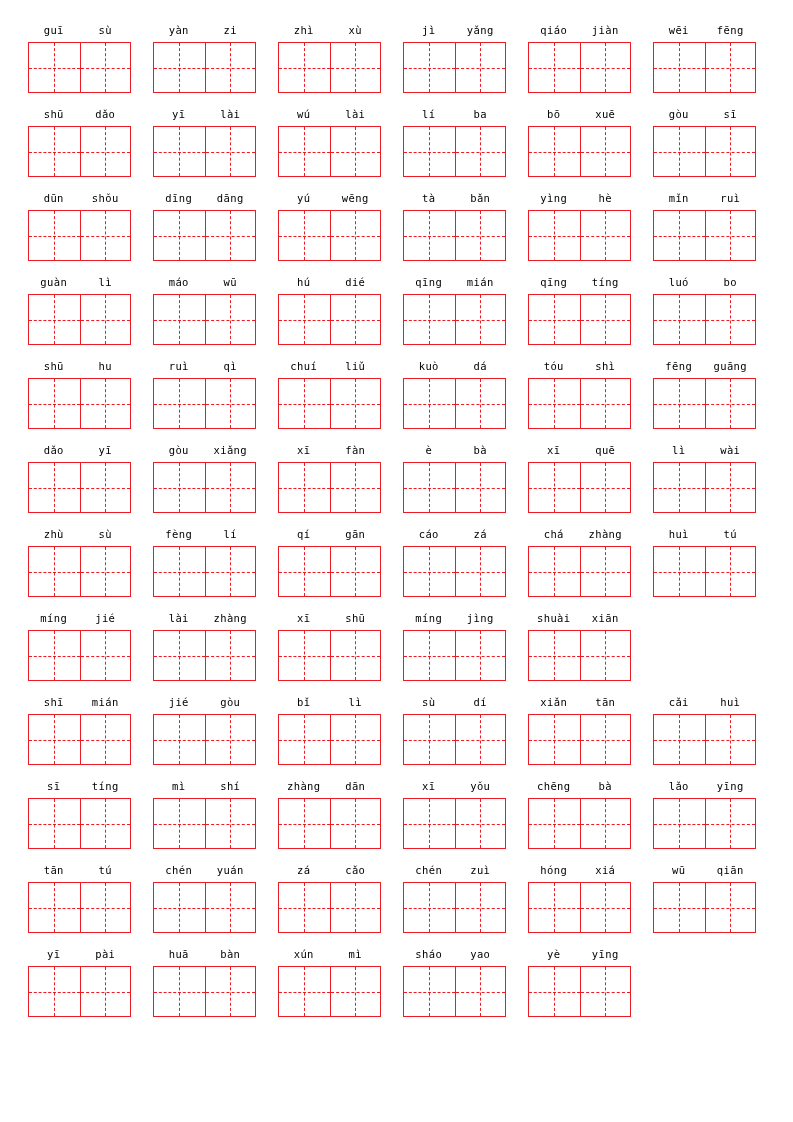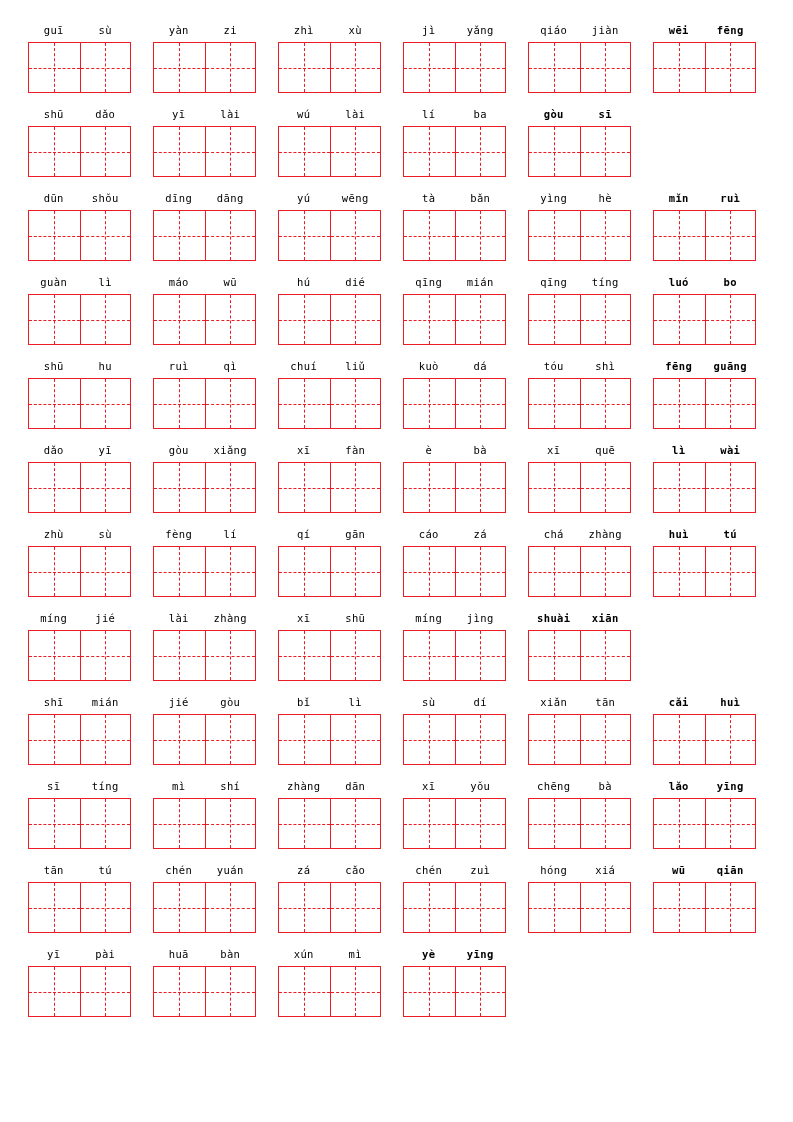--- a/index.html
+++ b/index.html
@@ -24,21 +24,20 @@
     display: flex;
     justify-content: flex-start;
     margin-bottom: 13px;
   }
   .cellgroup {
     width: 103px;
     margin-right: 22px;
   }
   .cellgroup:last-child {
     margin-right: 0;
-    font-weight: bold;
   }
   .pinyin {
     display: flex;
     height: 17px;
     line-height: 17px;
     margin-bottom: 3px;
   }
   .py {
     width: 50%;
     text-align: center;
@@ -182,20 +181,30 @@
           <span class="py">lí</span>
           <span class="py">ba</span>
         </div>
         <div class="boxes">
           <div class="box"></div>
           <div class="box"></div>
         </div>
       </div>
       <div class="cellgroup">
         <div class="pinyin">
+          <span class="py">bō</span>
+          <span class="py">xuē</span>
+        </div>
+        <div class="boxes">
+          <div class="box"></div>
+          <div class="box"></div>
+        </div>
+      </div>
+      <div class="cellgroup">
+        <div class="pinyin">
           <span class="py">gòu</span>
           <span class="py">sī</span>
         </div>
         <div class="boxes">
           <div class="box"></div>
           <div class="box"></div>
         </div>
       </div>
     </div>
     <div class="row">
@@ -764,20 +773,30 @@
         </div>
         <div class="boxes">
           <div class="box"></div>
           <div class="box"></div>
         </div>
       </div>
       <div class="cellgroup">
         <div class="pinyin">
           <span class="py">xún</span>
           <span class="py">mì</span>
+        </div>
+        <div class="boxes">
+          <div class="box"></div>
+          <div class="box"></div>
+        </div>
+      </div>
+      <div class="cellgroup">
+        <div class="pinyin">
+          <span class="py">sháo</span>
+          <span class="py">yao</span>
         </div>
         <div class="boxes">
           <div class="box"></div>
           <div class="box"></div>
         </div>
       </div>
       <div class="cellgroup">
         <div class="pinyin">
           <span class="py">yè</span>
           <span class="py">yīng</span>

